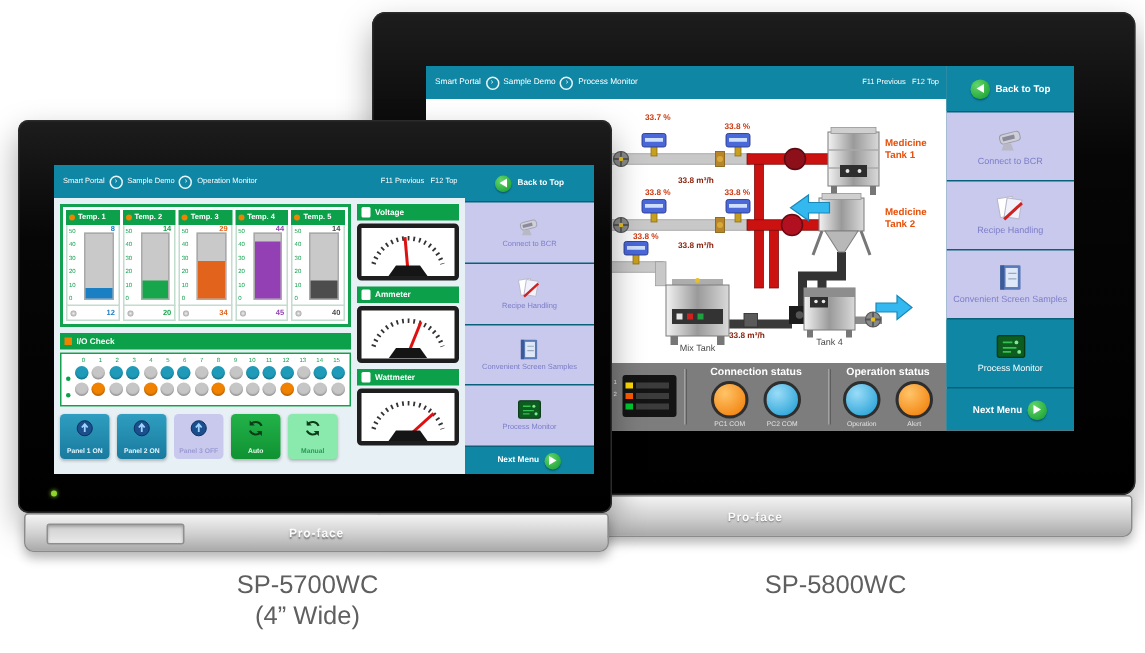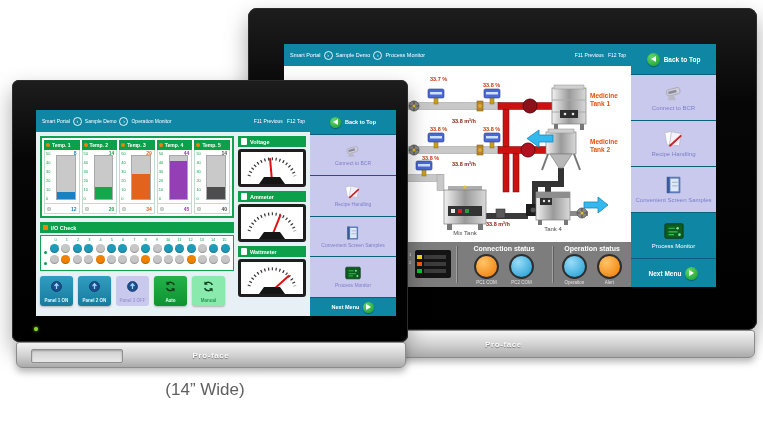--- a/index.html
+++ b/index.html
@@ -722,17 +722,19 @@
         <div class="sb-blk sb-teal sb-next">
           <span class="sb-nextlabel">Next Menu</span>
           <span class="garrow">
             <i class="tri tr"></i>
           </span>
         </div>
       </div>
   </div>
 
   <div class="caption" style="left:110px;top:380px">
-    <div>(14” Wide)</div>
+    <div>SP-5700WC</div>
+    <div>(4” Wide)</div>
   </div>
   <div class="caption" style="left:462px;top:380px">
+    <div>SP-5800WC</div>
   </div>
 </div>
 
 </body></html>

